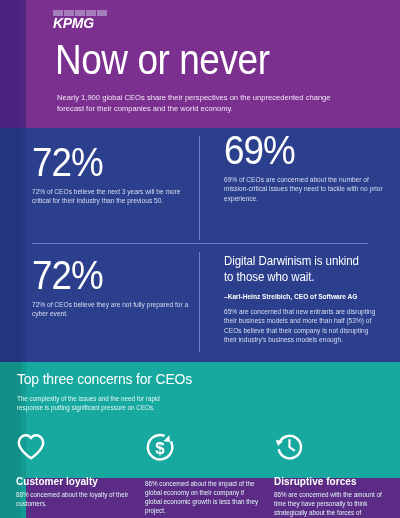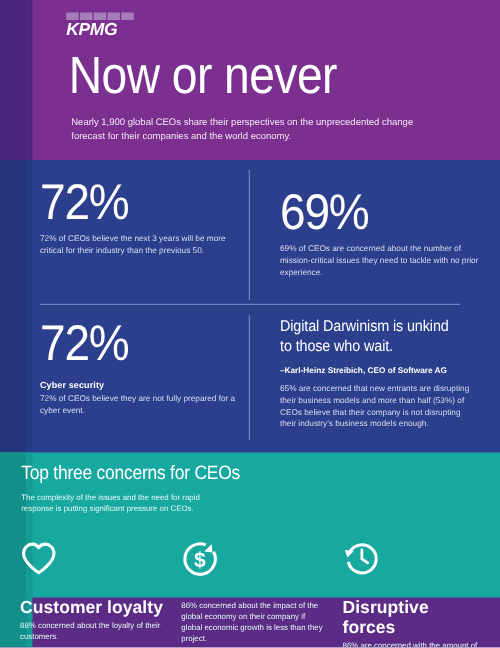--- a/index.html
+++ b/index.html
@@ -246,21 +246,21 @@
     position: absolute;
     top: 432px;
     width: 115px;
   }
   .concern-icon {
     width: 30px;
     height: 30px;
     margin-bottom: 10px;
   }
   .concern-title {
-    font-size: 14px;
+    font-size: 10px;
     font-weight: bold;
     color: #ffffff;
     letter-spacing: 0.05px;
   }
   .concern-body {
     font-size: 6.3px;
     line-height: 9px;
     color: #e2f7f5;
     margin-top: 3px;
   }
@@ -296,28 +296,27 @@
     <div class="vdiv"></div>
     <div class="hdiv"></div>
     <div class="vdiv2"></div>
   </div>
 
   <div class="stat" style="left:32px; top:140px;">
     <div class="stat-num">72%</div>
     <div class="stat-body">72% of CEOs believe the next 3 years will be more critical for their industry than the previous 50.</div>
   </div>
 
-  <div class="stat" style="left:224px; top:148px;">
+  <div class="stat" style="left:224px; top:128px;">
     <div class="stat-num">69%</div>
     <div class="stat-body">69% of CEOs are concerned about the number of mission-critical issues they need to tackle with no prior experience.</div>
   </div>
 
   <div class="stat" style="left:32px; top:253px;">
     <div class="stat-num">72%</div>
-    <div class="stat-label">Cyber security</div>
     <div class="stat-body">72% of CEOs believe they are not fully prepared for a cyber event.</div>
   </div>
 
   <div class="quote-block">
     <div class="quote-text">Digital Darwinism is unkind to those who wait.</div>
     <div class="quote-attr">–Karl-Heinz Streibich, CEO of Software AG</div>
     <div class="quote-body">65% are concerned that new entrants are disrupting their business models and more than half (53%) of CEOs believe that their company is not disrupting their industry's business models enough.</div>
   </div>
 
   <div class="teal">

